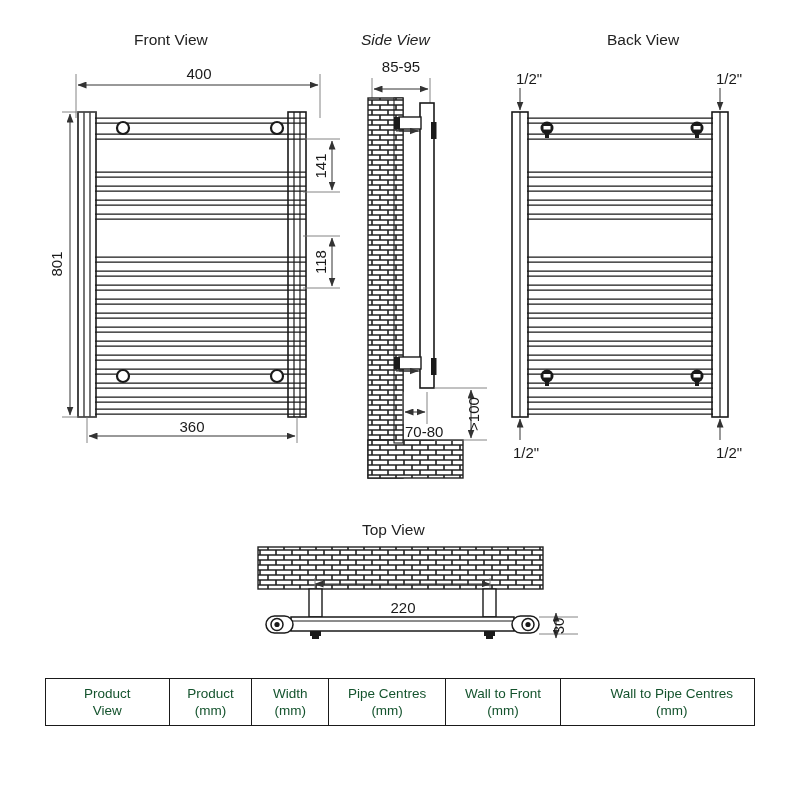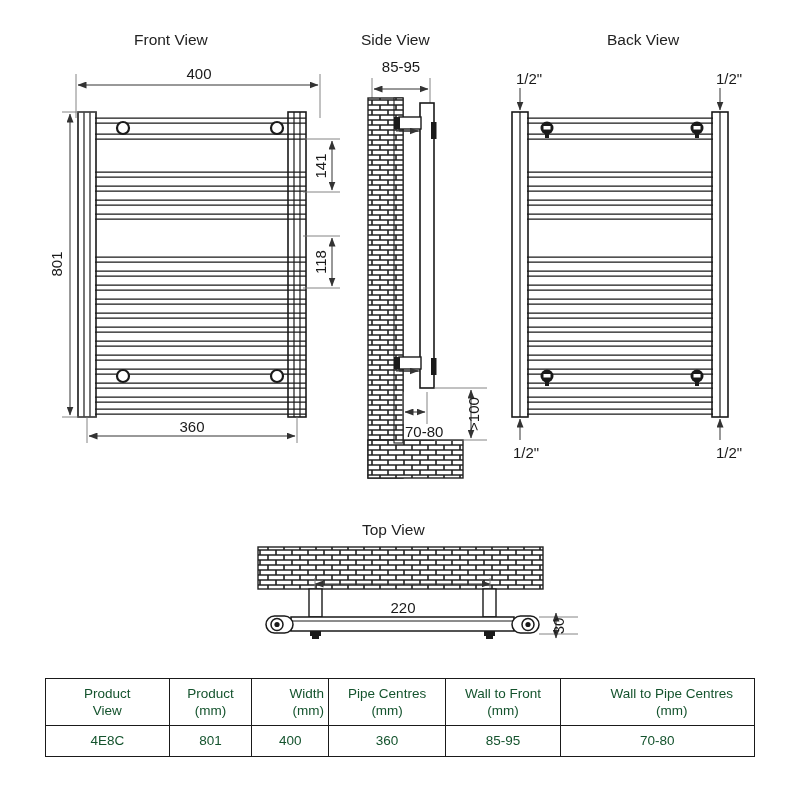--- a/index.html
+++ b/index.html
@@ -13,21 +13,21 @@
           color:#14532d;padding:2px 4px;line-height:1.28;}
   .tbl td.hd{height:42px;}
   .tbl td.vl{height:26px;}
 </style>
 </head>
 <body>
 
 <div class="stage">
 
   <div class="view-title" style="left:134px;top:31px;">Front View</div>
-  <div class="view-title" style="left:361px;top:31px;">Side View</div>
+  <div class="view-title" style="left:361px;top:31px;font-style:italic;">Side View</div>
   <div class="view-title" style="left:607px;top:31px;">Back View</div>
   <div class="view-title" style="left:362px;top:521px;">Top View</div>
 
   <svg viewBox="0 0 800 800">
     <defs>
 
       <pattern id="brickV" width="16" height="10" patternUnits="userSpaceOnUse">
         <rect width="16" height="10" fill="#ffffff"></rect>
         <path d="M0 0 H16 M0 5 H16 M0 10 H16" stroke="#222" stroke-width="1.6"></path>
         <path d="M4 0 V5 M12 5 V10" stroke="#222" stroke-width="1.6"></path>
@@ -296,41 +296,33 @@
     <tbody>
         <tr>
       <td class="hd" style="width:130px;">
         <span>Product</span><br>
         <span>View</span>
       </td>
       <td class="hd" style="width:80px;">
         <span>Product</span><br>
         <span>(mm)</span>
       </td>
-      <td class="hd" style="width:75px;text-align:right;">
+      <td class="hd" style="width:75px;">
         <span>Width</span><br>
         <span>(mm)</span>
       </td>
       <td class="hd" style="width:122px;">
         <span>Pipe Centres</span><br>
         <span>(mm)</span>
       </td>
       <td class="hd" style="width:122px;">
         <span>Wall to Front</span><br>
         <span>(mm)</span>
       </td>
       <td class="hd" style="width:181px;padding-left:33px;">
         <span>Wall to Pipe Centres</span><br>
         <span>(mm)</span>
       </td>
-    </tr>
-    <tr>
-      <td class="vl">4E8C</td>
-      <td class="vl">801</td>
-      <td class="vl">400</td>
-      <td class="vl">360</td>
-      <td class="vl">85-95</td>
-      <td class="vl">70-80</td>
     </tr>
   </tbody>
     </table>
 
 </div>
 
 </body></html>

